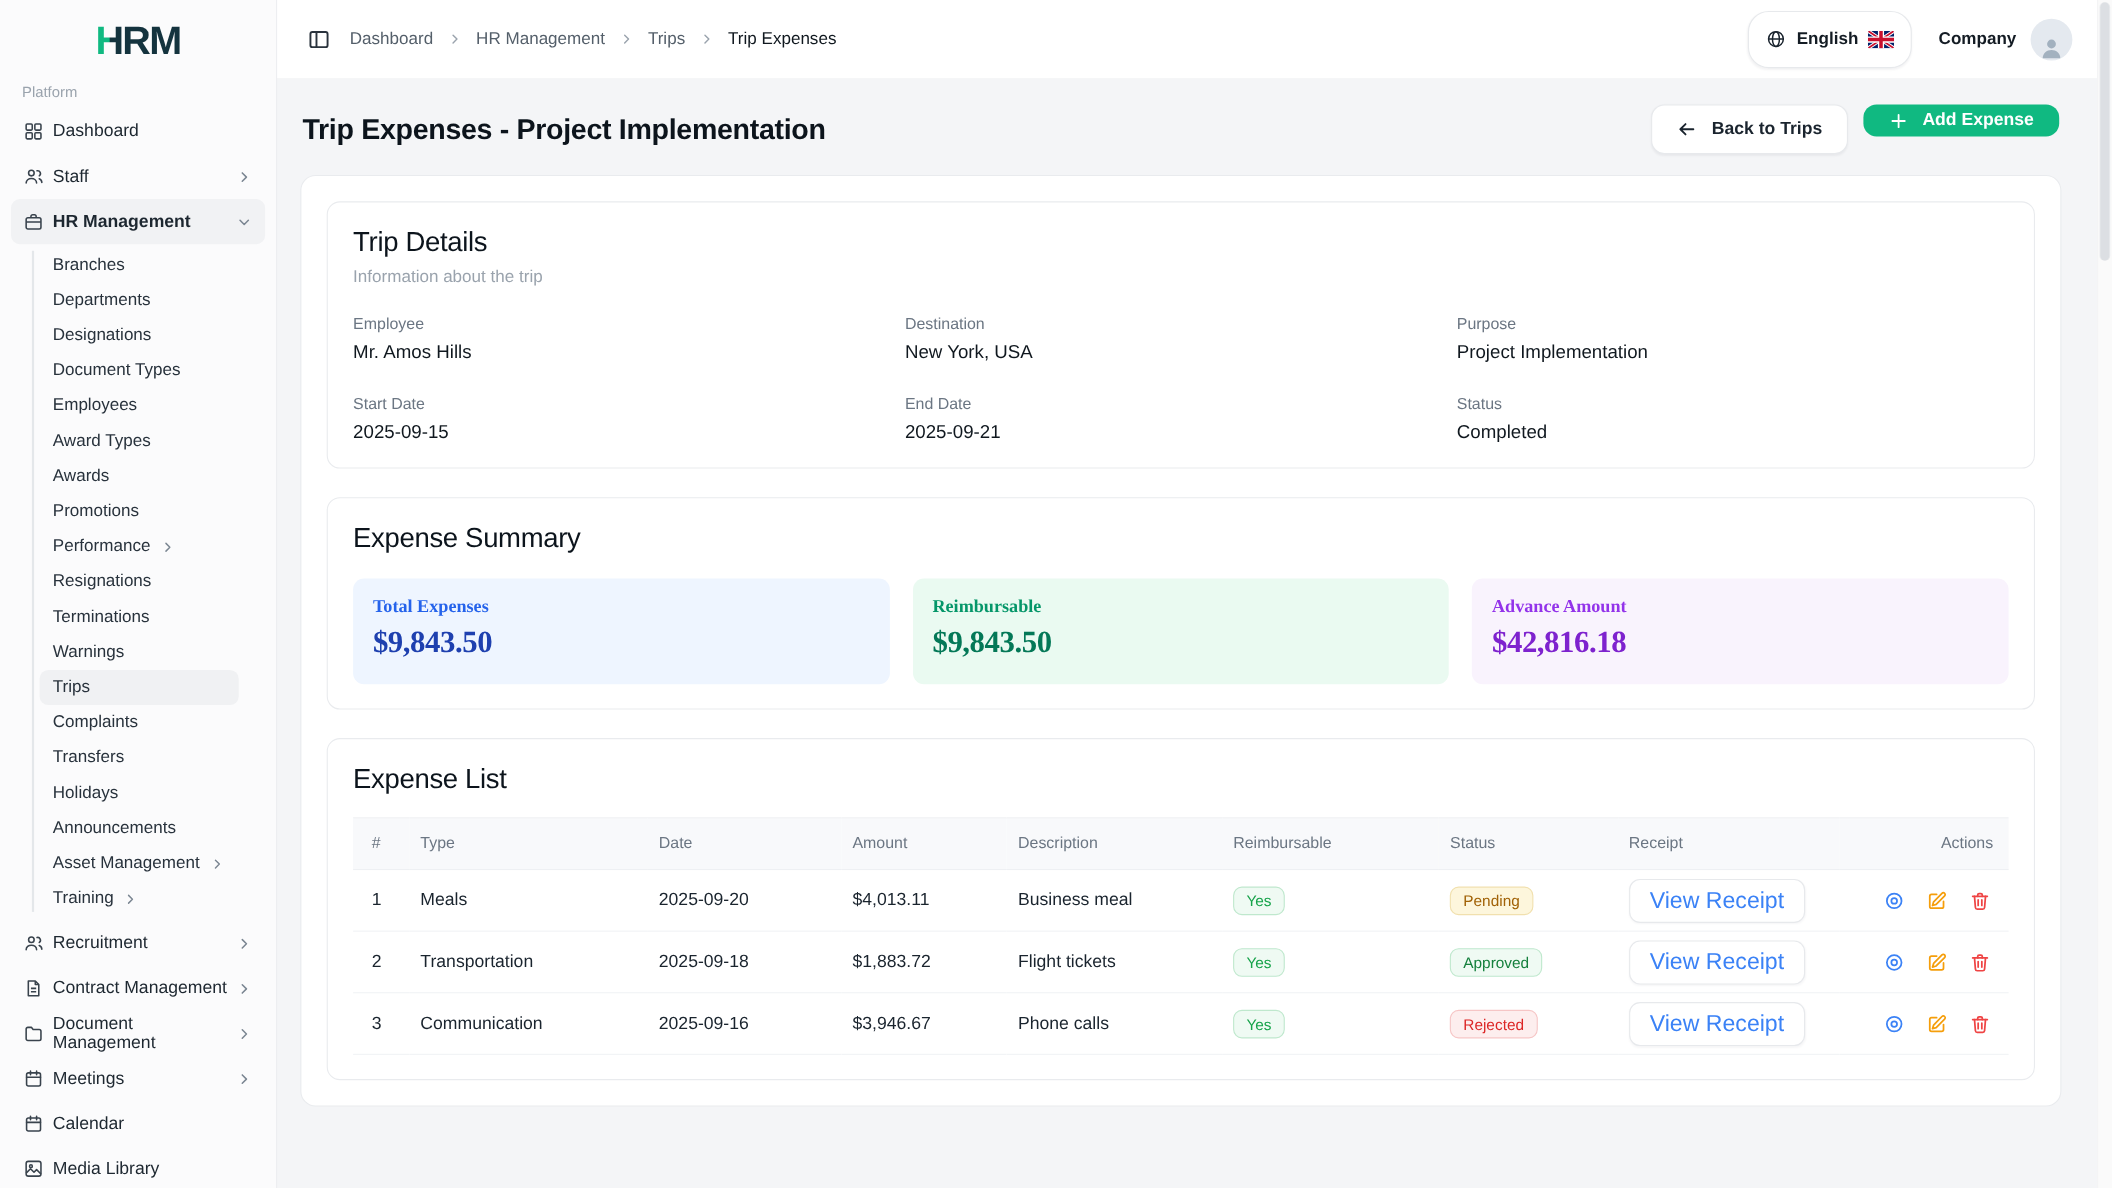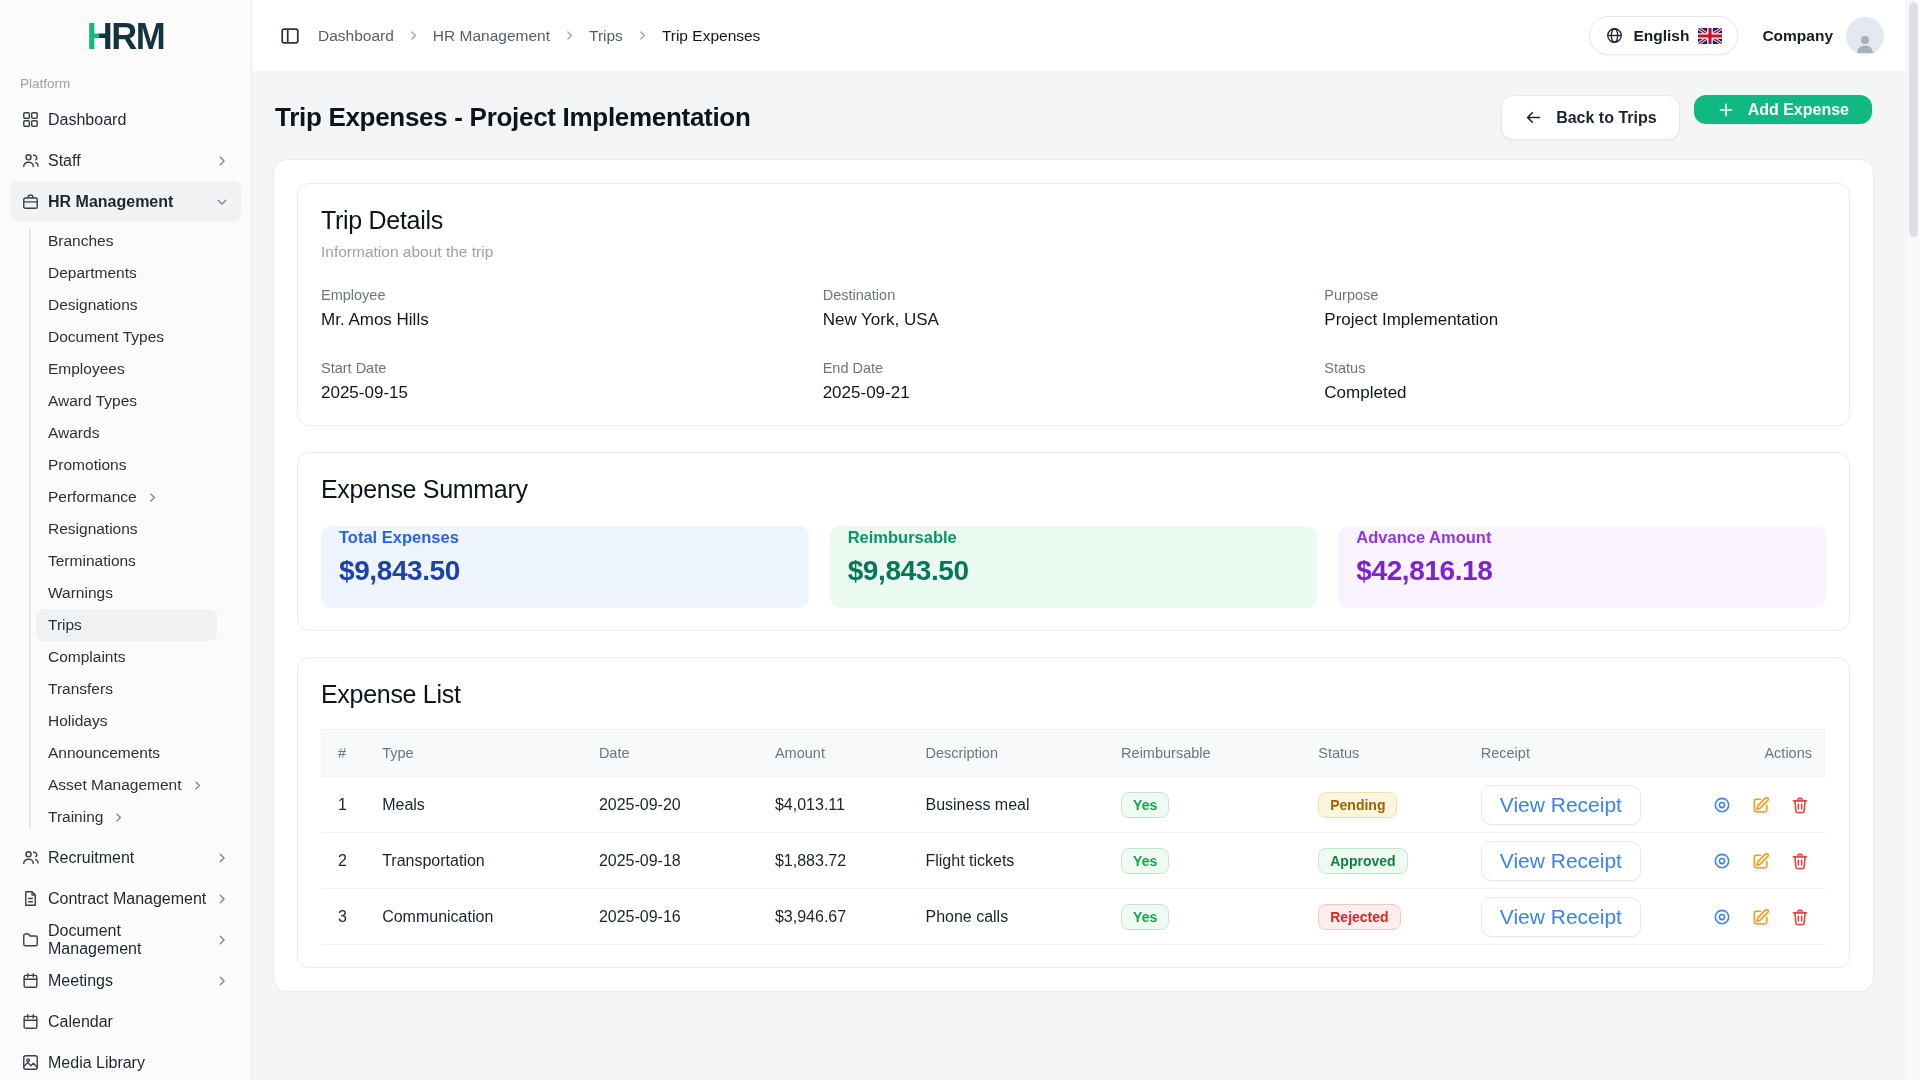--- a/index.html
+++ b/index.html
@@ -34,21 +34,21 @@
 
   
   .main { flex:1; display:flex; flex-direction:column; min-width:0; }
   .topbar { height:71px; background:#fff; display:flex; align-items:center; padding:0 36px 0 27px; }
   .panel-toggle { width:22px; height:22px; color:#2a333d; display:flex; cursor:pointer; }
   .breadcrumb { display:flex; align-items:center; gap:13px; font-size:15.5px; color:#545f6a; margin-left:17px; }
   .crumb { cursor:pointer; }
   .sep { color:#9aa3ad; display:flex; } .sep svg { width:13px; height:13px; }
   .crumb-last { color:#10181f; }
   .topbar-right { margin-left:auto; display:flex; align-items:center; gap:24px; }
-  .lang-btn { display:flex; align-items:center; gap:9px; height:39px; padding:0 15px;
+  .lang-btn { display:flex; align-items:center; gap:9px; height:52px; padding:0 15px;
     border:1px solid #e7e9ec; border-radius:19px; background:#fff; font-size:15.5px; font-weight:600;
     color:#141c24; box-shadow:0 1px 2px rgba(16,24,40,.05); cursor:pointer; }
   .globe { display:flex; color:#1a242e; } .globe svg { width:19px; height:19px; }
   .flag { width:24px; height:16px; border-radius:2px; overflow:hidden; display:flex; }
   .account { display:flex; align-items:center; gap:13px; font-size:15.5px; font-weight:600; color:#141c24; cursor:pointer; }
   .avatar { width:38px; height:38px; border-radius:50%; background:#e4e9ef;
     display:flex; align-items:flex-end; justify-content:center; overflow:hidden; }
   .avatar svg { width:24px; height:24px; }
 
   .content { flex:1; padding:24px 46px 0 21px; overflow:hidden; }
@@ -67,35 +67,35 @@
   .section { border:1px solid #e9ebee; border-radius:12px; padding:22px 23px; background:#fff; }
   .section + .section { margin-top:26px; }
   .sec-title { font-size:25px; font-weight:400; color:#0c141c; letter-spacing:-.3px; }
   .sec-sub { font-size:15.5px; color:#9aa3ad; margin-top:8px; }
 
   .details-grid { display:grid; grid-template-columns:1fr 1fr 1fr; row-gap:30px; margin-top:26px; }
   .f-label { font-size:14.5px; color:#6b7683; margin-bottom:7px; }
   .f-value { font-size:17px; color:#10181f; }
 
   .sum-grid { display:grid; grid-template-columns:1fr 1fr 1fr; gap:21px; margin-top:22px; }
-  .sum-card { border-radius:10px; padding:2px 18px 21px; }
+  .sum-card { border-radius:10px; padding:15px 18px 21px;font-family:Liberation Serif, serif; }
   .sum-label { font-size:16.5px; font-weight:600; margin-bottom:8px; }
   .sum-value { font-size:28px; font-weight:800; letter-spacing:-.4px; }
   .sum-blue   { background:#eef5ff; } .sum-blue .sum-label   { color:#2563eb; } .sum-blue .sum-value   { color:#1e40af; }
   .sum-green  { background:#eafaf1; } .sum-green .sum-label  { color:#059669; } .sum-green .sum-value  { color:#047857; }
   .sum-purple { background:#f9f3fd; } .sum-purple .sum-label { color:#9333ea; } .sum-purple .sum-value { color:#7e22ce; }
 
   table { width:100%; border-collapse:collapse; margin-top:20px; }
   thead th { background:#f8f9fb; font-size:14.5px; font-weight:500; color:#6b7683; text-align:left;
     height:47px; padding:0 10px; border-top:1px solid #eef0f3; border-bottom:1px solid #eef0f3; }
   thead th:first-child { padding-left:17px; }
   thead th.col-actions { text-align:right; padding-right:14px; }
   tbody td { height:56px; padding:0 10px; border-bottom:1px solid #f1f3f5; font-size:16px; color:#1a242e; }
   tbody td:first-child { padding-left:17px; }
-  .pill { display:inline-block; padding:4px 11px; border-radius:8px; font-size:14px; font-weight:700; border:1px solid; }
+  .pill { display:inline-block; padding:4px 11px; border-radius:8px; font-size:14px; font-weight:400; border:1px solid; }
   .pill-yes { background:#effaf3; border-color:#bfe8cd; color:#16a34a; }
   .pill[data-status="Pending"]  { background:#fdf6dc; border-color:#f1e0ae; color:#a16207; }
   .pill[data-status="Approved"] { background:#effaf3; border-color:#bfe8cd; color:#15803d; }
   .pill[data-status="Rejected"] { background:#fdeeee; border-color:#f6c6c6; color:#dc2626; }
   .receipt-btn { display:inline-flex; align-items:center; height:40px; padding:0 18px; border:1px solid #e7e9ec;
     border-radius:10px; background:#fff; color:#3b82f6; font-size:21px; font-weight:500;
     box-shadow:0 1px 2px rgba(16,24,40,.04); cursor:pointer; }
   .actions-cell { display:flex; gap:19px; justify-content:flex-end; align-items:center; padding-right:6px; }
   .act { width:20px; height:20px; display:flex; cursor:pointer; background:none; border:none; padding:0; }
   .act svg { width:20px; height:20px; }

